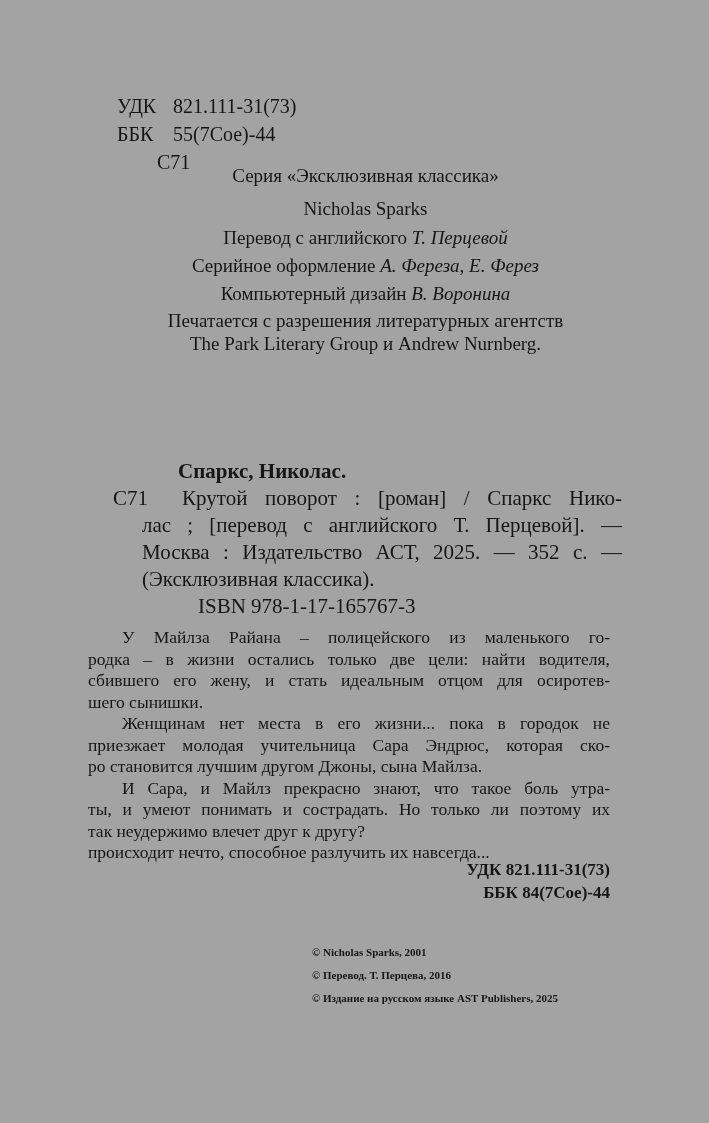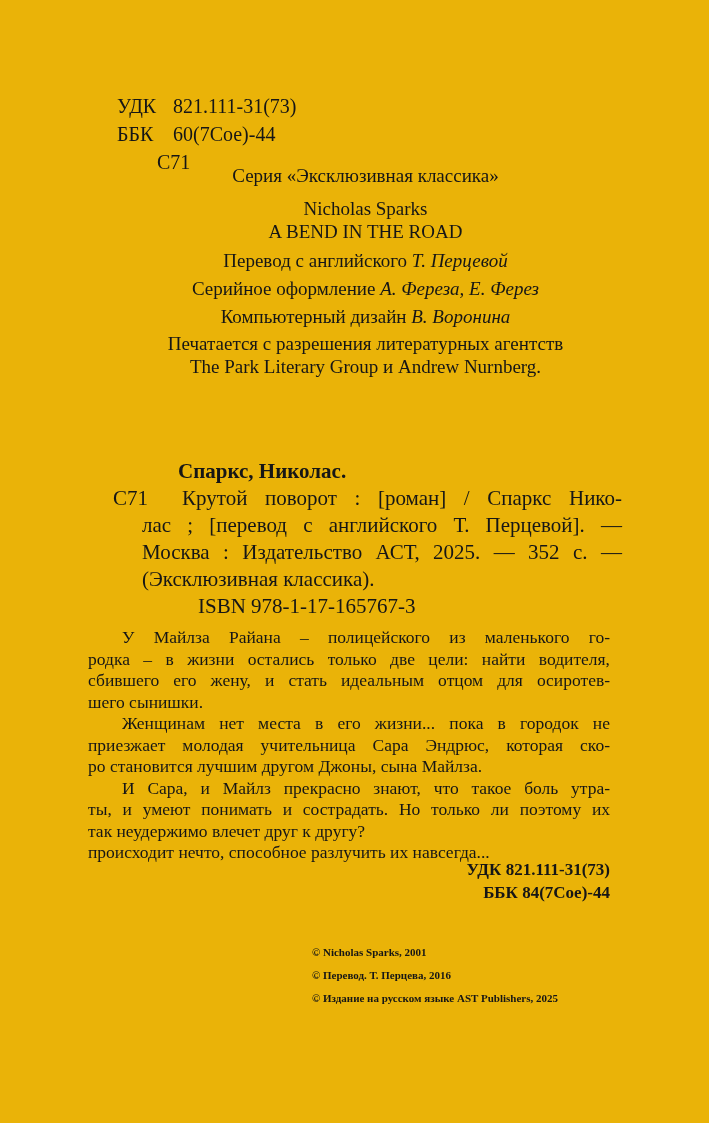--- a/index.html
+++ b/index.html
@@ -1,18 +1,18 @@
 <!DOCTYPE html>
 <html><head>
 <meta charset="utf-8">
 <style>
   html,body { margin:0; padding:0; background:#ffffff; }
   .page {
     position:relative; width:709px; height:1123px; margin:0 auto;
-    background:#eab308; color:#161616; overflow:hidden;
+    background:#a3a3a3; color:#161616; overflow:hidden;
     font-family:"Liberation Serif","DejaVu Serif",serif;
   }
   
   .top-codes { position:absolute; top:92px; left:117px; font-size:20px; line-height:28px; }
   .code-label { display:inline-block; width:56px; }
   .author-sign-top { padding-left:40px; }
   
   .header-block { position:absolute; top:164px; left:88px; width:555px; text-align:center; font-size:19px; line-height:23px; }
   .mt10 { margin-top:10px; }
   .mt6 { margin-top:6px; }
@@ -34,28 +34,27 @@
   
   .copyright { position:absolute; top:941px; left:312px; font-weight:bold; font-size:11px; line-height:23px; }
 </style>
 </head>
 <body>
 
 <div class="page">
 
   <div class="top-codes">
     <div><span class="code-label">УДК</span><span>821.111-31(73)</span></div>
-    <div><span class="code-label">ББК</span><span>60(7Сое)-44</span></div>
+    <div><span class="code-label">ББК</span><span>55(7Сое)-44</span></div>
     <div class="author-sign-top">С71</div>
   </div>
 
   <div class="header-block">
     <div>Серия «Эксклюзивная классика»</div>
     <div class="mt10">Nicholas Sparks</div>
-    <div>A BEND IN THE ROAD</div>
     <div class="mt6"><span>Перевод с английского </span><i>Т. Перцевой</i></div>
     <div class="mt5"><span>Серийное оформление </span><i>А. Фереза, Е. Ферез</i></div>
     <div class="mt5"><span>Компьютерный дизайн </span><i>В. Воронина</i></div>
     <div class="mt4">
         <div>Печатается с разрешения литературных агентств</div>
         <div>The Park Literary Group и Andrew Nurnberg.</div>
       </div>
   </div>
 
   <div class="catalog">

